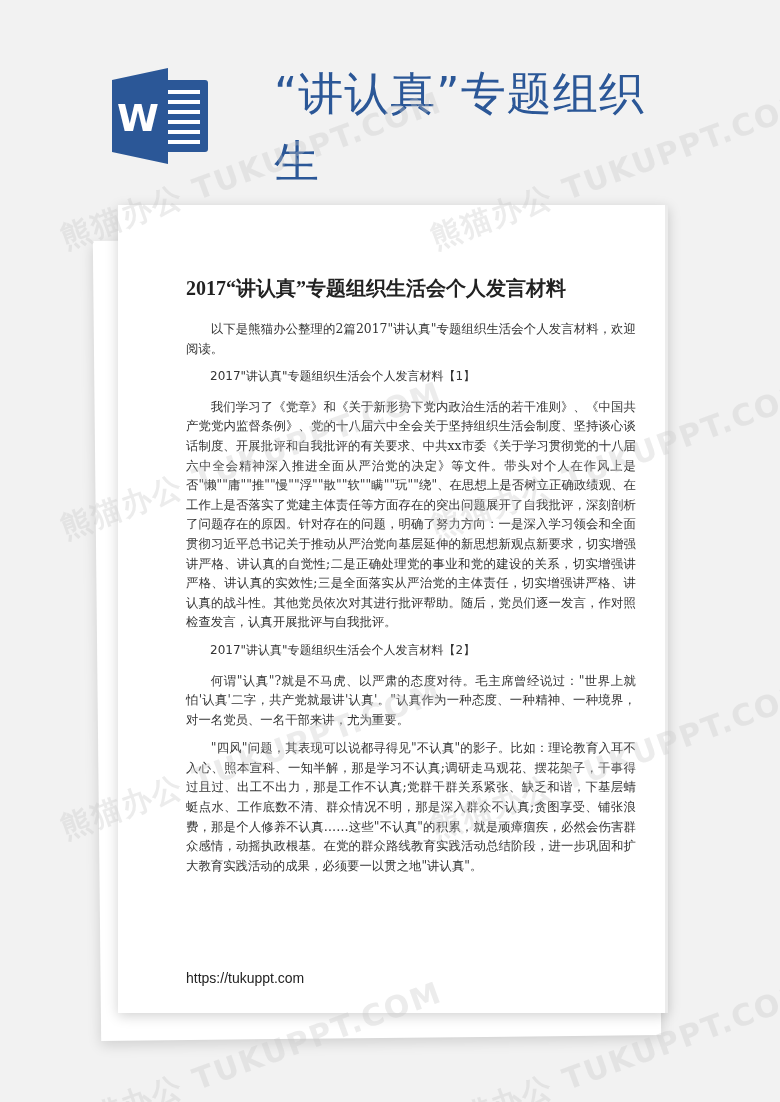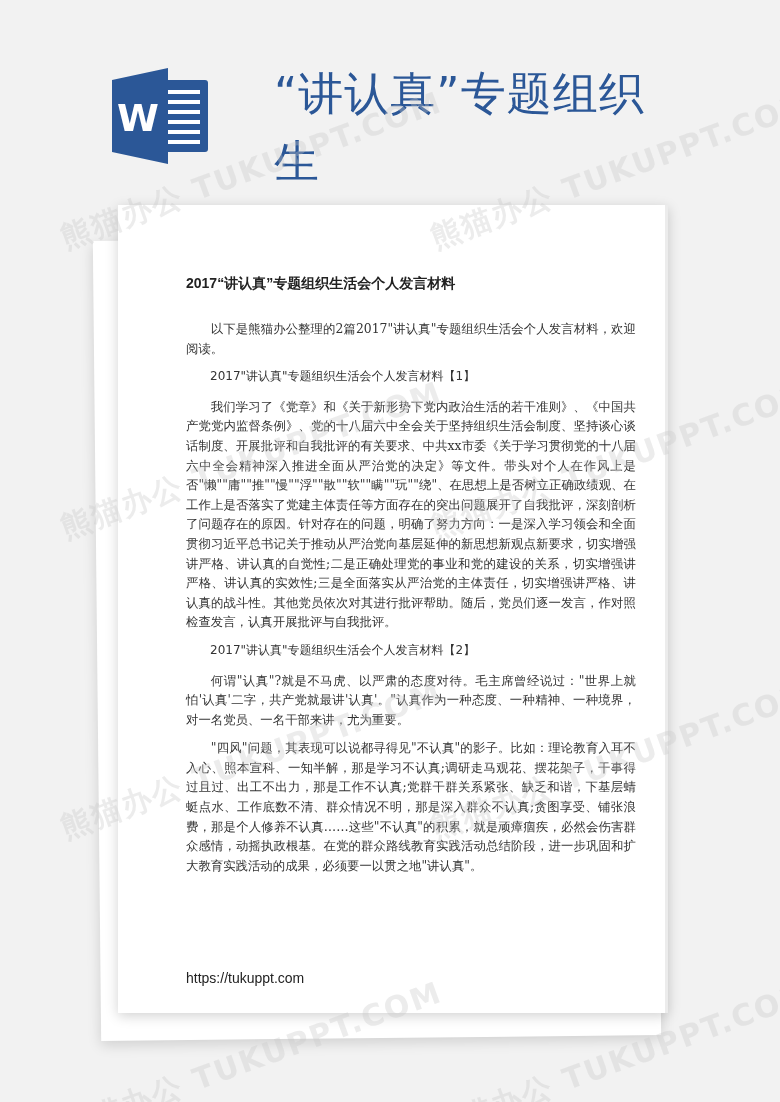--- a/index.html
+++ b/index.html
@@ -30,22 +30,22 @@
       transform: rotate(-0.6deg);
     }
     .page-front {
       position: absolute; left: 118px; top: 205px; width: 550px; height: 808px;
       background: #fff; box-shadow: 0 3px 12px rgba(0,0,0,0.18);
       border-right: 3px solid #ececec;
       box-sizing: border-box;
     }
     .doc-title {
       position: absolute; left: 68px; top: 70px; width: 460px;
-      font-family: Liberation Sans, sans-serif;
-      font-size: 14px; font-weight: bold; color: #222; white-space: nowrap;
+      font-family: Liberation Serif, serif;
+      font-size: 20px; font-weight: bold; color: #222; white-space: nowrap;
     }
     .doc-body {
       position: absolute; left: 68px; top: 114px; width: 450px;
       font-size: 12.4px; line-height: 19.6px; color: #333; text-align: justify;
     }
     .doc-body p { margin: 0 0 9px 0; text-indent: 2em; }
     .doc-body p.sub { font-family: "DejaVu Sans", "Liberation Sans", sans-serif; font-size: 12px; margin-bottom: 10px; }
     .doc-footer {
       position: absolute; left: 68px; top: 765px;
       font-family: "Liberation Sans", "DejaVu Sans", sans-serif; font-size: 14px; color: #222;

